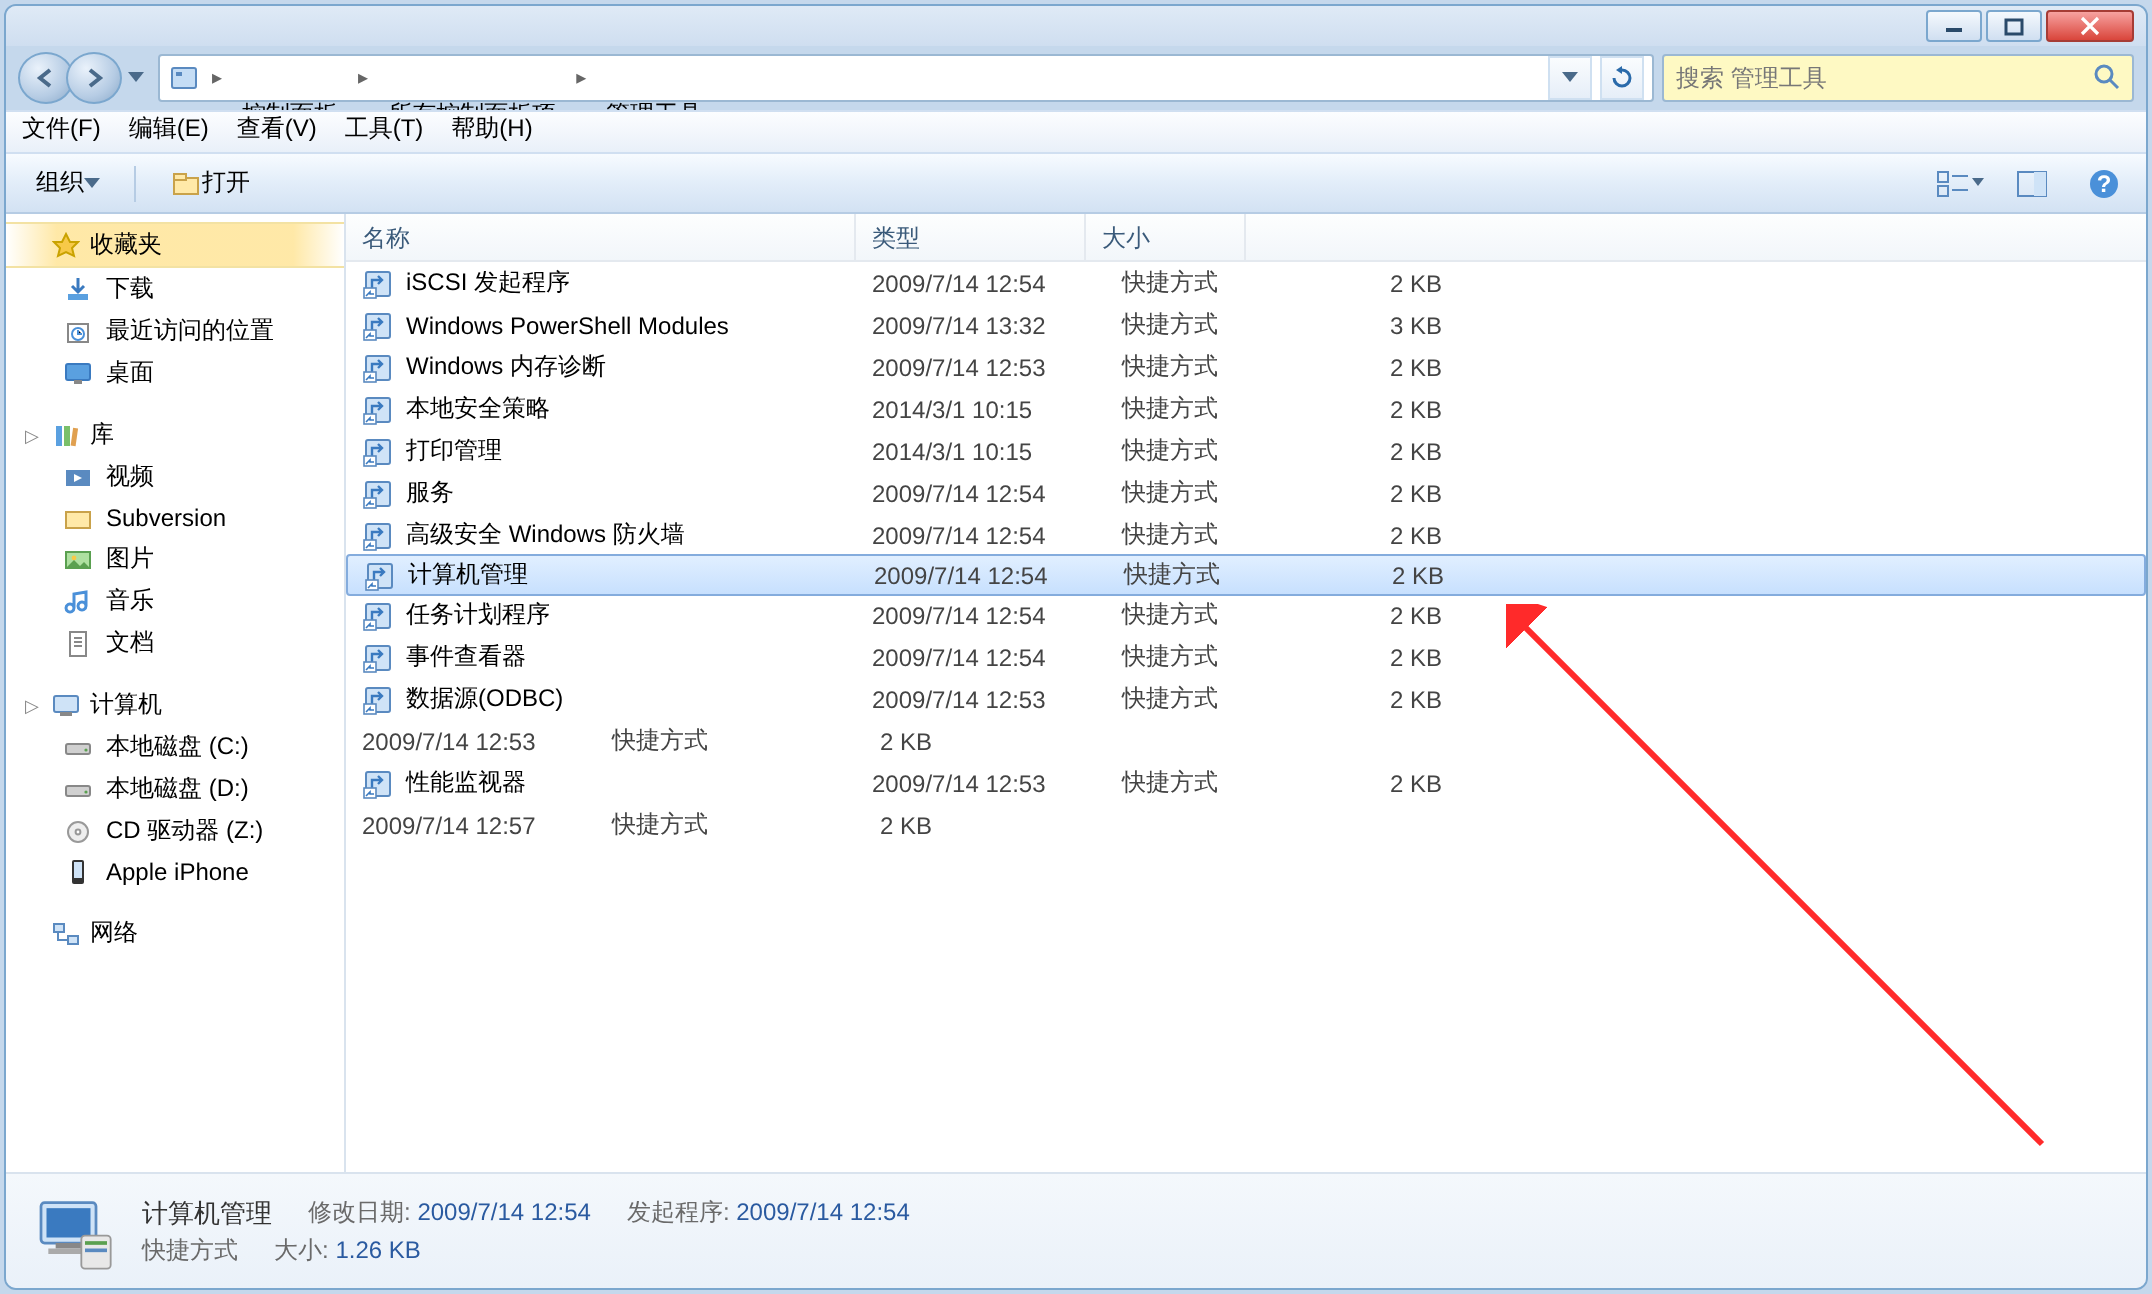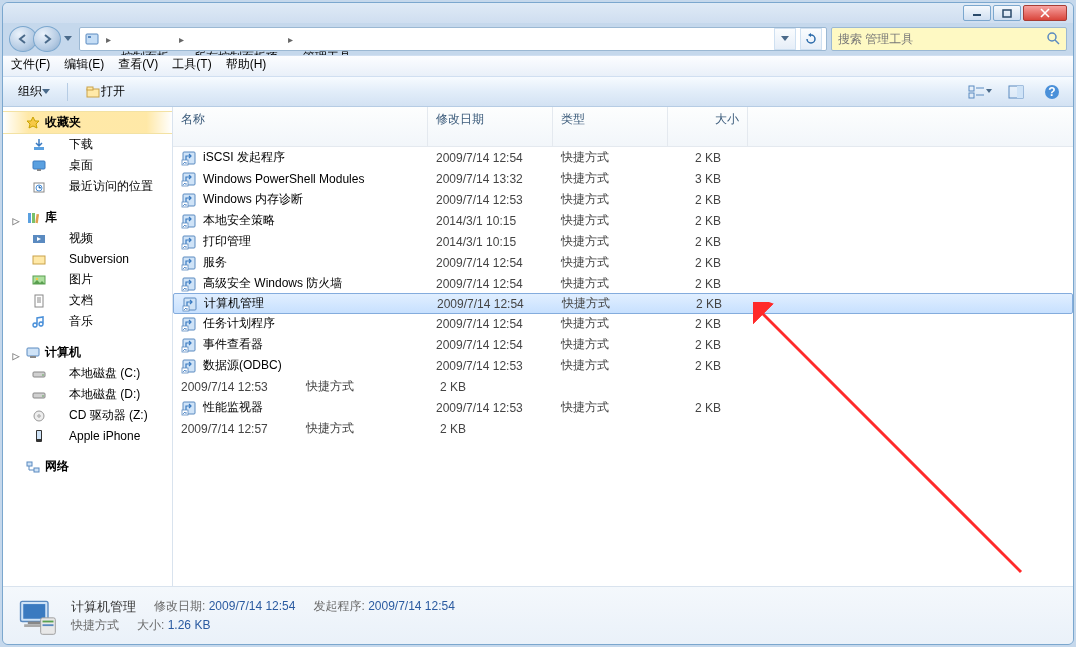--- a/index.html
+++ b/index.html
@@ -38,33 +38,33 @@
 .tb-sep { width: 1px; height: 18px; background: #b6cce4; }
 .tb-spacer { flex: 1; }
 .tb-icon { width: 26px; height: 22px; display: flex; align-items: center; justify-content: center; border: 1px solid transparent; border-radius: 2px; cursor: pointer; }
 
 
 .body { flex: 1; display: flex; background: #fff; overflow: hidden; }
 
 
 .sidebar { width: 170px; border-right: 1px solid #d9e3ee; background: #fff; overflow-y: auto; padding-top: 4px; }
 .side-section { margin-bottom: 10px; }
-.side-head { display: flex; align-items: flex-end; gap: 4px; padding: 2px 4px 2px 8px; font-weight: bold; cursor: pointer; }
+.side-head { display: flex; align-items: center; gap: 4px; padding: 2px 4px 2px 8px; font-weight: normal; cursor: pointer; }
 .side-head.fav { background: linear-gradient(90deg, rgba(255,230,160,0) 0%, rgba(255,223,130,0.7) 15%, rgba(255,223,130,0.7) 85%, rgba(255,230,160,0) 100%); border-top: 1px solid #f3e2a3; border-bottom: 1px solid #f3e2a3; }
-.side-item { display: flex; align-items: center; gap: 22px; padding: 2px 4px 2px 28px; cursor: pointer; }
+.side-item { display: flex; align-items: center; gap: 6px; padding: 2px 4px 2px 28px; cursor: pointer; }
 .tree-toggle { width: 10px; color: #888; font-size: 9px; display: inline-block; text-align: center; }
 
 
 .file-area { flex: 1; display: flex; flex-direction: column; }
-.list-header { display: flex; height: 40px; border-bottom: 1px solid #e4e9ef; background: linear-gradient(180deg,#fdfefe,#f2f6fa); }
+.list-header { display: flex; height: 24px; border-bottom: 1px solid #e4e9ef; background: linear-gradient(180deg,#fdfefe,#f2f6fa); }
 .list-header .col { padding: 4px 8px; color: #3a5a7a; border-right: 1px solid #e4e9ef; }
 .col-name { width: 255px; }
 .col-date { width: 125px; }
 .col-type { width: 115px; }
-.col-size { width: 80px; text-align: right; padding-right: 20px; }
+.col-size { width: 80px; padding-right: 20px; }
 .file-list { flex: 1; overflow: auto; }
 .file-row { display: flex; height: 21px; align-items: center; cursor: pointer; }
 .file-row.selected { background: linear-gradient(180deg,#e1efff,#c7e0fe); border: 1px solid #84acdd; border-radius: 2px; margin: -1px 0; }
 .file-row .cell { padding: 0 8px; white-space: nowrap; overflow: hidden; text-overflow: ellipsis; }
 .cell-name { width: 255px; display: flex; align-items: center; gap: 6px; padding-left: 10px; }
 .cell-date { width: 125px; color: #444; }
 .cell-type { width: 115px; color: #444; }
 .cell-size { width: 80px; text-align: center; padding-right: 20px; color: #444; }
 .file-ico { width: 16px; height: 16px; flex-shrink: 0; }
 
@@ -226,35 +226,35 @@
               <svg width="14" height="14">
                 <rect x="2" y="9" width="10" height="3" fill="#5aa0e0"></rect>
                 <path d="M7 1 L7 7 M4 5 L7 8 L10 5" stroke="#3a7ac0" fill="none" stroke-width="1.5"></path>
               </svg>
             </span>
             <span>下载</span>
           </div>
         <div class="side-item">
             <span class="ic">
               <svg width="14" height="14">
-                <rect x="1" y="2" width="12" height="8" rx="1" fill="#5aa0e0" stroke="#3a7ac0"></rect>
-                <rect x="5" y="10" width="4" height="2" fill="#888"></rect>
-              </svg>
-            </span>
-            <span>桌面</span>
-          </div>
-        <div class="side-item">
-            <span class="ic">
-              <svg width="14" height="14">
                 <rect x="2" y="3" width="10" height="9" fill="#fff" stroke="#888"></rect>
                 <circle cx="7" cy="8" r="3" fill="none" stroke="#4a90d9"></circle>
                 <path d="M7 6 L7 8 L9 8" stroke="#4a90d9"></path>
               </svg>
             </span>
             <span>最近访问的位置</span>
+          </div>
+        <div class="side-item">
+            <span class="ic">
+              <svg width="14" height="14">
+                <rect x="1" y="2" width="12" height="8" rx="1" fill="#5aa0e0" stroke="#3a7ac0"></rect>
+                <rect x="5" y="10" width="4" height="2" fill="#888"></rect>
+              </svg>
+            </span>
+            <span>桌面</span>
           </div>
       </div>
 
       <div class="side-section">
         <div class="side-head">
           <span class="tree-toggle">▷</span>
           <span class="ic">
               <svg width="14" height="14">
                 <rect x="2" y="2" width="3" height="10" fill="#5aa0e0"></rect>
                 <rect x="6" y="2" width="3" height="10" fill="#7ac06a"></rect>
@@ -286,33 +286,33 @@
                 <rect x="1" y="3" width="12" height="8" fill="#aee0a0" stroke="#5aa050"></rect>
                 <circle cx="5" cy="6" r="1.2" fill="#f7c948"></circle>
                 <path d="M1 11 L5 7 L8 10 L10 8 L13 11" fill="#5aa050"></path>
               </svg>
             </span>
             <span>图片</span>
           </div>
         <div class="side-item">
             <span class="ic">
               <svg width="14" height="14">
+                <path d="M5 10 A2 2 0 1 0 5 10.01 M5 10 L5 3 L11 2 L11 9 A2 2 0 1 0 11 9.01" fill="none" stroke="#4a90d9" stroke-width="1.5"></path>
+              </svg>
+            </span>
+            <span>音乐</span>
+          </div>
+        <div class="side-item">
+            <span class="ic">
+              <svg width="14" height="14">
                 <rect x="3" y="1" width="8" height="12" fill="#fff" stroke="#888"></rect>
                 <path d="M5 4 H9 M5 6 H9 M5 8 H9" stroke="#888"></path>
               </svg>
             </span>
             <span>文档</span>
-          </div>
-        <div class="side-item">
-            <span class="ic">
-              <svg width="14" height="14">
-                <path d="M5 10 A2 2 0 1 0 5 10.01 M5 10 L5 3 L11 2 L11 9 A2 2 0 1 0 11 9.01" fill="none" stroke="#4a90d9" stroke-width="1.5"></path>
-              </svg>
-            </span>
-            <span>音乐</span>
           </div>
       </div>
 
       <div class="side-section">
         <div class="side-head">
           <span class="tree-toggle">▷</span>
           <span class="ic">
               <svg width="14" height="14">
                 <rect x="1" y="2" width="12" height="8" rx="1" fill="#cfe3f7" stroke="#5a8ac0"></rect>
                 <rect x="4" y="10" width="6" height="2" fill="#888"></rect>
@@ -369,21 +369,20 @@
               </svg>
             </span>
           <span>网络</span>
         </div>
       </div>
     </div>
 
     <div class="file-area">
       <div class="list-header">
         <div class="col col-name">名称</div>
-        <div class="col col-date">修改日期</div>
         <div class="col col-type">类型</div>
         <div class="col col-size">大小</div>
       </div>
       <div class="file-list" id="file-list">
           <div class="file-row">
             <div class="cell cell-name">
               <svg class="file-ico" viewBox="0 0 16 16">
                 <rect x="2" y="2" width="12" height="12" rx="1" fill="#cfe3f7" stroke="#5a8ac0"></rect>
                 <path d="M5 11 L5 6 L10 6 M8 4 L10 6 L8 8" fill="none" stroke="#3a7ac0" stroke-width="1.2"></path>
                 <rect x="1" y="10" width="6" height="5" fill="#fff" stroke="#5a8ac0" stroke-width="0.8"></rect>

